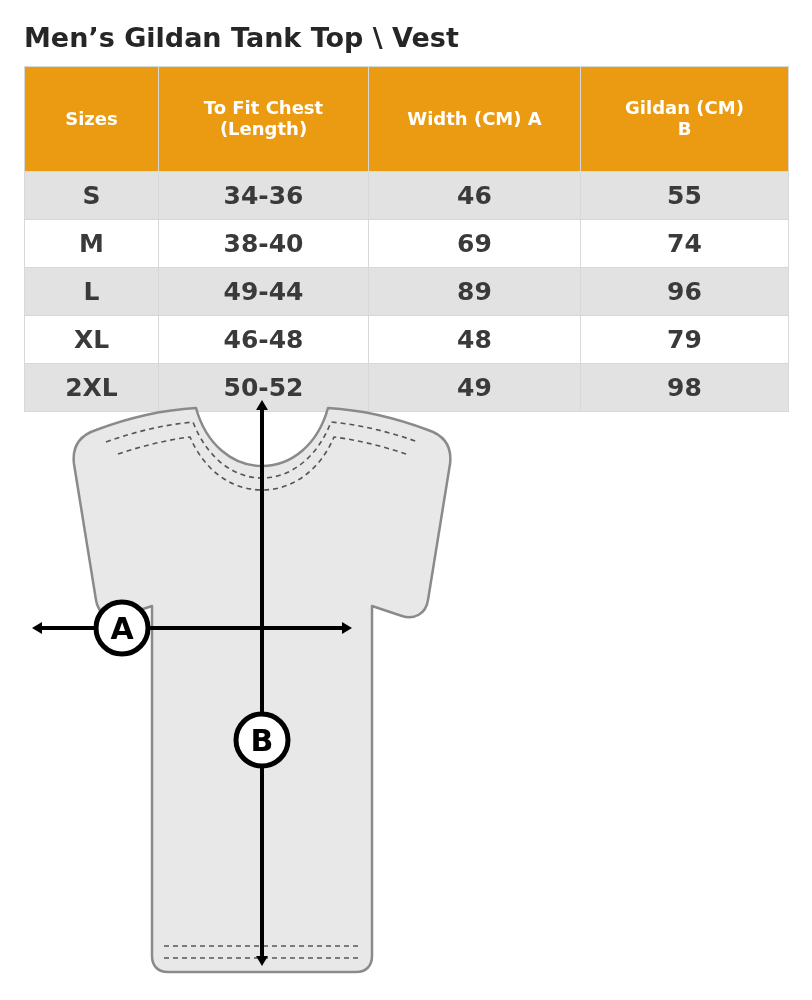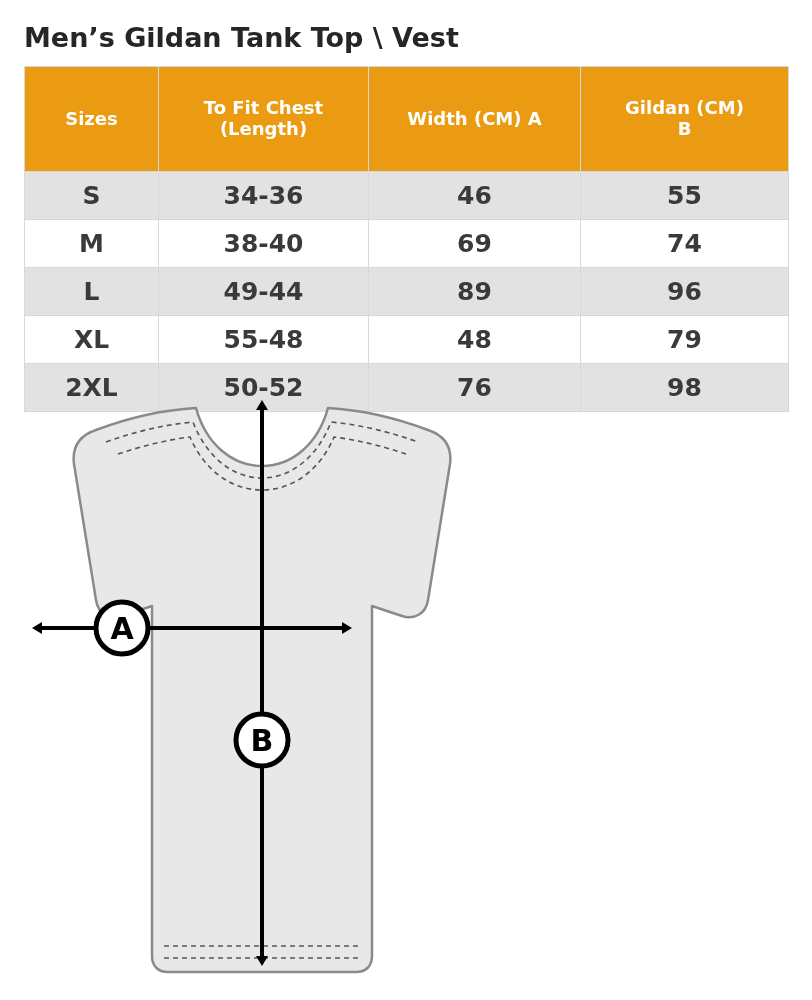--- a/index.html
+++ b/index.html
@@ -126,28 +126,28 @@
         <td>74</td>
       </tr>
       <tr>
         <td>L</td>
         <td>49-44</td>
         <td>89</td>
         <td>96</td>
       </tr>
       <tr>
         <td>XL</td>
-        <td>55-48</td>
+        <td>46-48</td>
         <td>48</td>
         <td>79</td>
       </tr>
       <tr>
         <td>2XL</td>
         <td>50-52</td>
-        <td>76</td>
+        <td>49</td>
         <td>98</td>
       </tr>
     </tbody>
   </table>
 
   <div class="diagram">
     <svg width="812" height="600" viewBox="0 0 812 600" xmlns="http://www.w3.org/2000/svg">
 
       <g>
         <path d="M96,30

